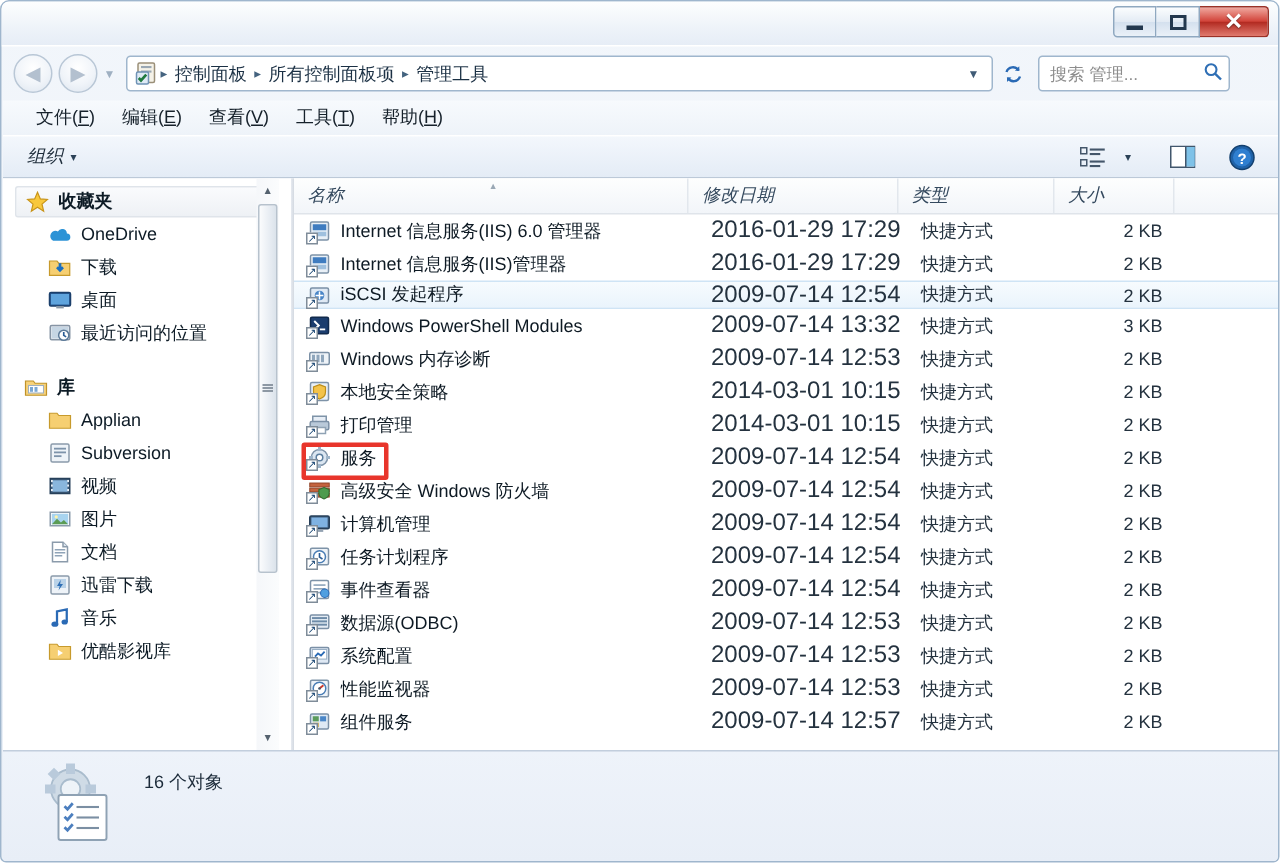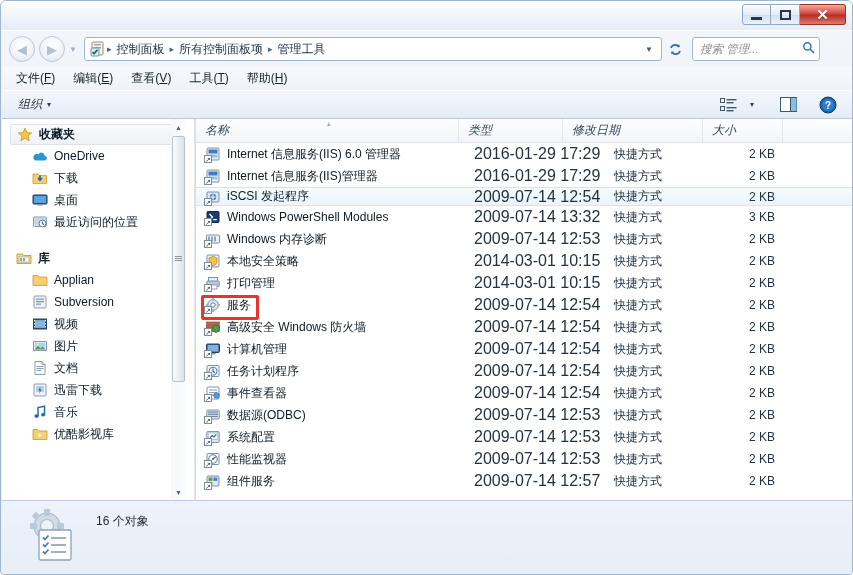--- a/index.html
+++ b/index.html
@@ -70,28 +70,28 @@
   #addrcaret { margin-left:auto; color:#3f5b76; font-size:8px; padding:0 6px; }
 
   #refreshbtn { width:22px; height:22px; margin-left:3px; display:flex;
                 align-items:center; justify-content:center; color:#2a6ab5; font-size:13px; }
 
   #searchbox {
     margin-left:5px; margin-right:8px; width:128px; height:24px;
     background:#ffffff; border:1px solid #9fb6cd; border-radius:3px;
     display:flex; align-items:center; padding:0 4px 0 7px;
   }
-  #searchtext { font-size:11.5px; color:#8d8d8d; font-style:italic; flex:1;
+  #searchtext { font-size:11.5px; color:#8d8d8d; flex:1;
                 overflow:hidden; white-space:nowrap; }
   #searchicon { color:#2f6fb5; font-size:12px; }
 
   
   #menubar { position:absolute; left:1px; top:66px; width:851px; height:23px;
              background:linear-gradient(180deg,#f7fafd 0%,#eef3f9 100%);
-             display:flex; align-items:center; padding-left:14px; gap:18px; }
+             display:flex; align-items:center; padding-left:22px; gap:18px; }
   .menuitem { font-size:12px; color:#16212b; white-space:nowrap; }
   .menuitem u { text-decoration:underline; }
 
   
   #cmdbar { position:absolute; left:1px; top:89px; width:851px; height:29px;
             background:linear-gradient(180deg,#f3f7fc 0%,#e4ecf6 100%);
             border-top:1px solid #ffffff; border-bottom:1px solid #bcc9d8;
             display:flex; align-items:center; }
   #organize { font-size:12px; color:#1d2c3a; margin-left:16px; display:flex; align-items:center; gap:5px;font-style:italic; }
   .caret { font-size:8px; color:#2c4257; }
@@ -455,25 +455,25 @@
     </div>
 
     <div id="splitter"></div>
 
     <div id="listpane">
       <div id="headerrow">
         <div class="hcell c-name">
           <span class="sortmark">▴</span>
           <span>名称</span>
         </div>
+        <div class="hcell c-date">
+          <span>修改日期</span>
+        </div>
         <div class="hcell c-type">
           <span>类型</span>
-        </div>
-        <div class="hcell c-date">
-          <span>修改日期</span>
         </div>
         <div class="hcell c-size">
           <span>大小</span>
         </div>
         <div class="hcell c-pad"></div>
       </div>
 
       <div id="rows">
           <div class="frow">
             <span class="fico"><svg width="16" height="16" viewBox="0 0 16 16">

